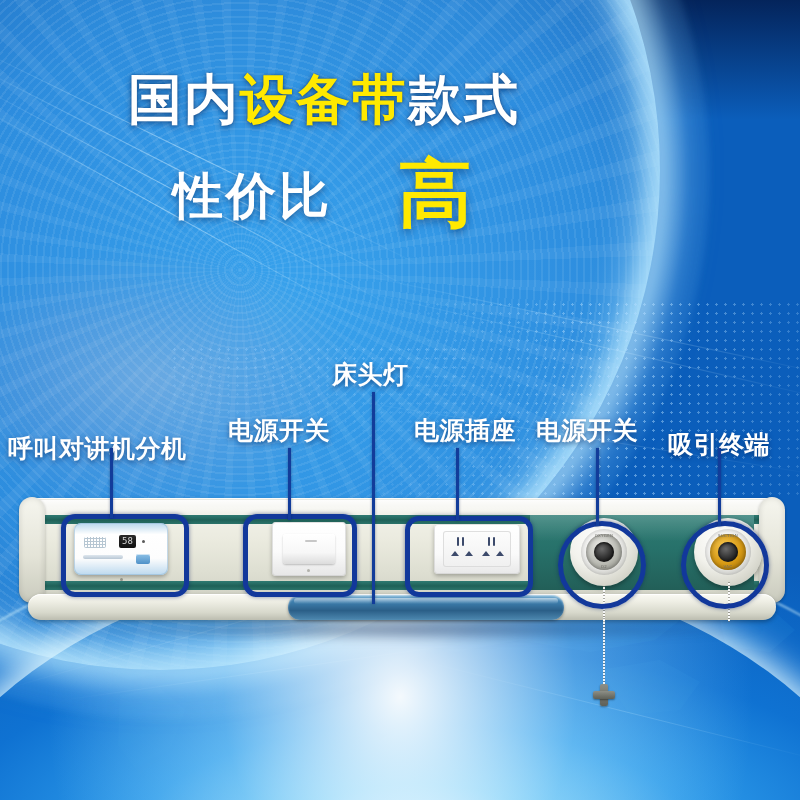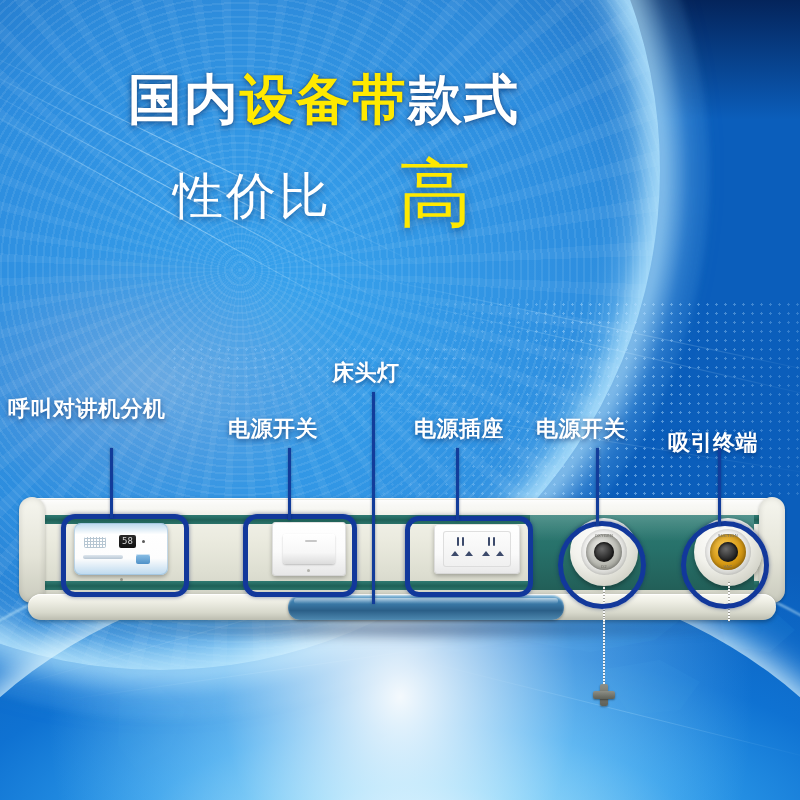--- a/index.html
+++ b/index.html
@@ -98,34 +98,34 @@
     z-index:20;pointer-events:none;
   }
   .hl-line1{
     font-size:54px;font-weight:bold;letter-spacing:2px;line-height:1.05;
     color:#ffffff;
     text-shadow:0 2px 6px rgba(0,30,80,.55), 0 0 2px rgba(0,40,100,.6);
     white-space:nowrap;
   }
   .hl-line1 .hi{color:#ffe900;}
   .hl-line2{
-    margin-top:16px;font-size:50px;font-weight:normal;letter-spacing:3px;
+    margin-top:16px;font-size:50px;font-weight:bold;letter-spacing:3px;
     color:#ffffff;text-shadow:0 2px 6px rgba(0,30,80,.55);
     white-space:nowrap;
   }
   .hl-line2 .big{
     color:#ffe900;font-size:74px;margin-left:66px;vertical-align:-6px;
     text-shadow:0 3px 8px rgba(0,30,80,.5);
   }
 
   
   .callouts{position:absolute;inset:0;z-index:25;}
   .callout{
     position:absolute;
-    font-size:22px;font-weight:bold;color:#ffffff;white-space:nowrap;
+    font-size:25px;font-weight:bold;color:#ffffff;white-space:nowrap;
     text-shadow:0 2px 5px rgba(0,35,90,.62);
     letter-spacing:.5px;
   }
   .leader{
     position:absolute;width:3px;background:#123c9a;
     box-shadow:0 0 3px rgba(0,20,70,.45);
   }
 
   
   .panel-wrap{position:absolute;left:22px;top:498px;width:760px;height:132px;z-index:15;}
@@ -355,21 +355,21 @@
   <div class="dots2"></div>
   <div class="bot-arc"></div>
   <div class="bot-arc2"></div>
 
   <div class="headline">
     <div class="hl-line1"><span>国内</span><span class="hi">设备带</span><span>款式</span></div>
     <div class="hl-line2"><span>性价比</span><span class="big">高</span></div>
   </div>
 
   <div class="callouts">
-    <div class="callout" style="left:8px;top:394px;">呼叫对讲机分机</div>
+    <div class="callout" style="left:8px;top:432px;">呼叫对讲机分机</div>
     <div class="leader" style="left:110px;top:448px;height:70px;"></div>
 
     <div class="callout" style="left:228px;top:414px;">电源开关</div>
     <div class="leader" style="left:288px;top:448px;height:72px;"></div>
 
     <div class="callout" style="left:332px;top:358px;">床头灯</div>
     <div class="leader" style="left:372px;top:392px;height:212px;"></div>
 
     <div class="callout" style="left:414px;top:414px;">电源插座</div>
     <div class="leader" style="left:456px;top:448px;height:72px;"></div>

